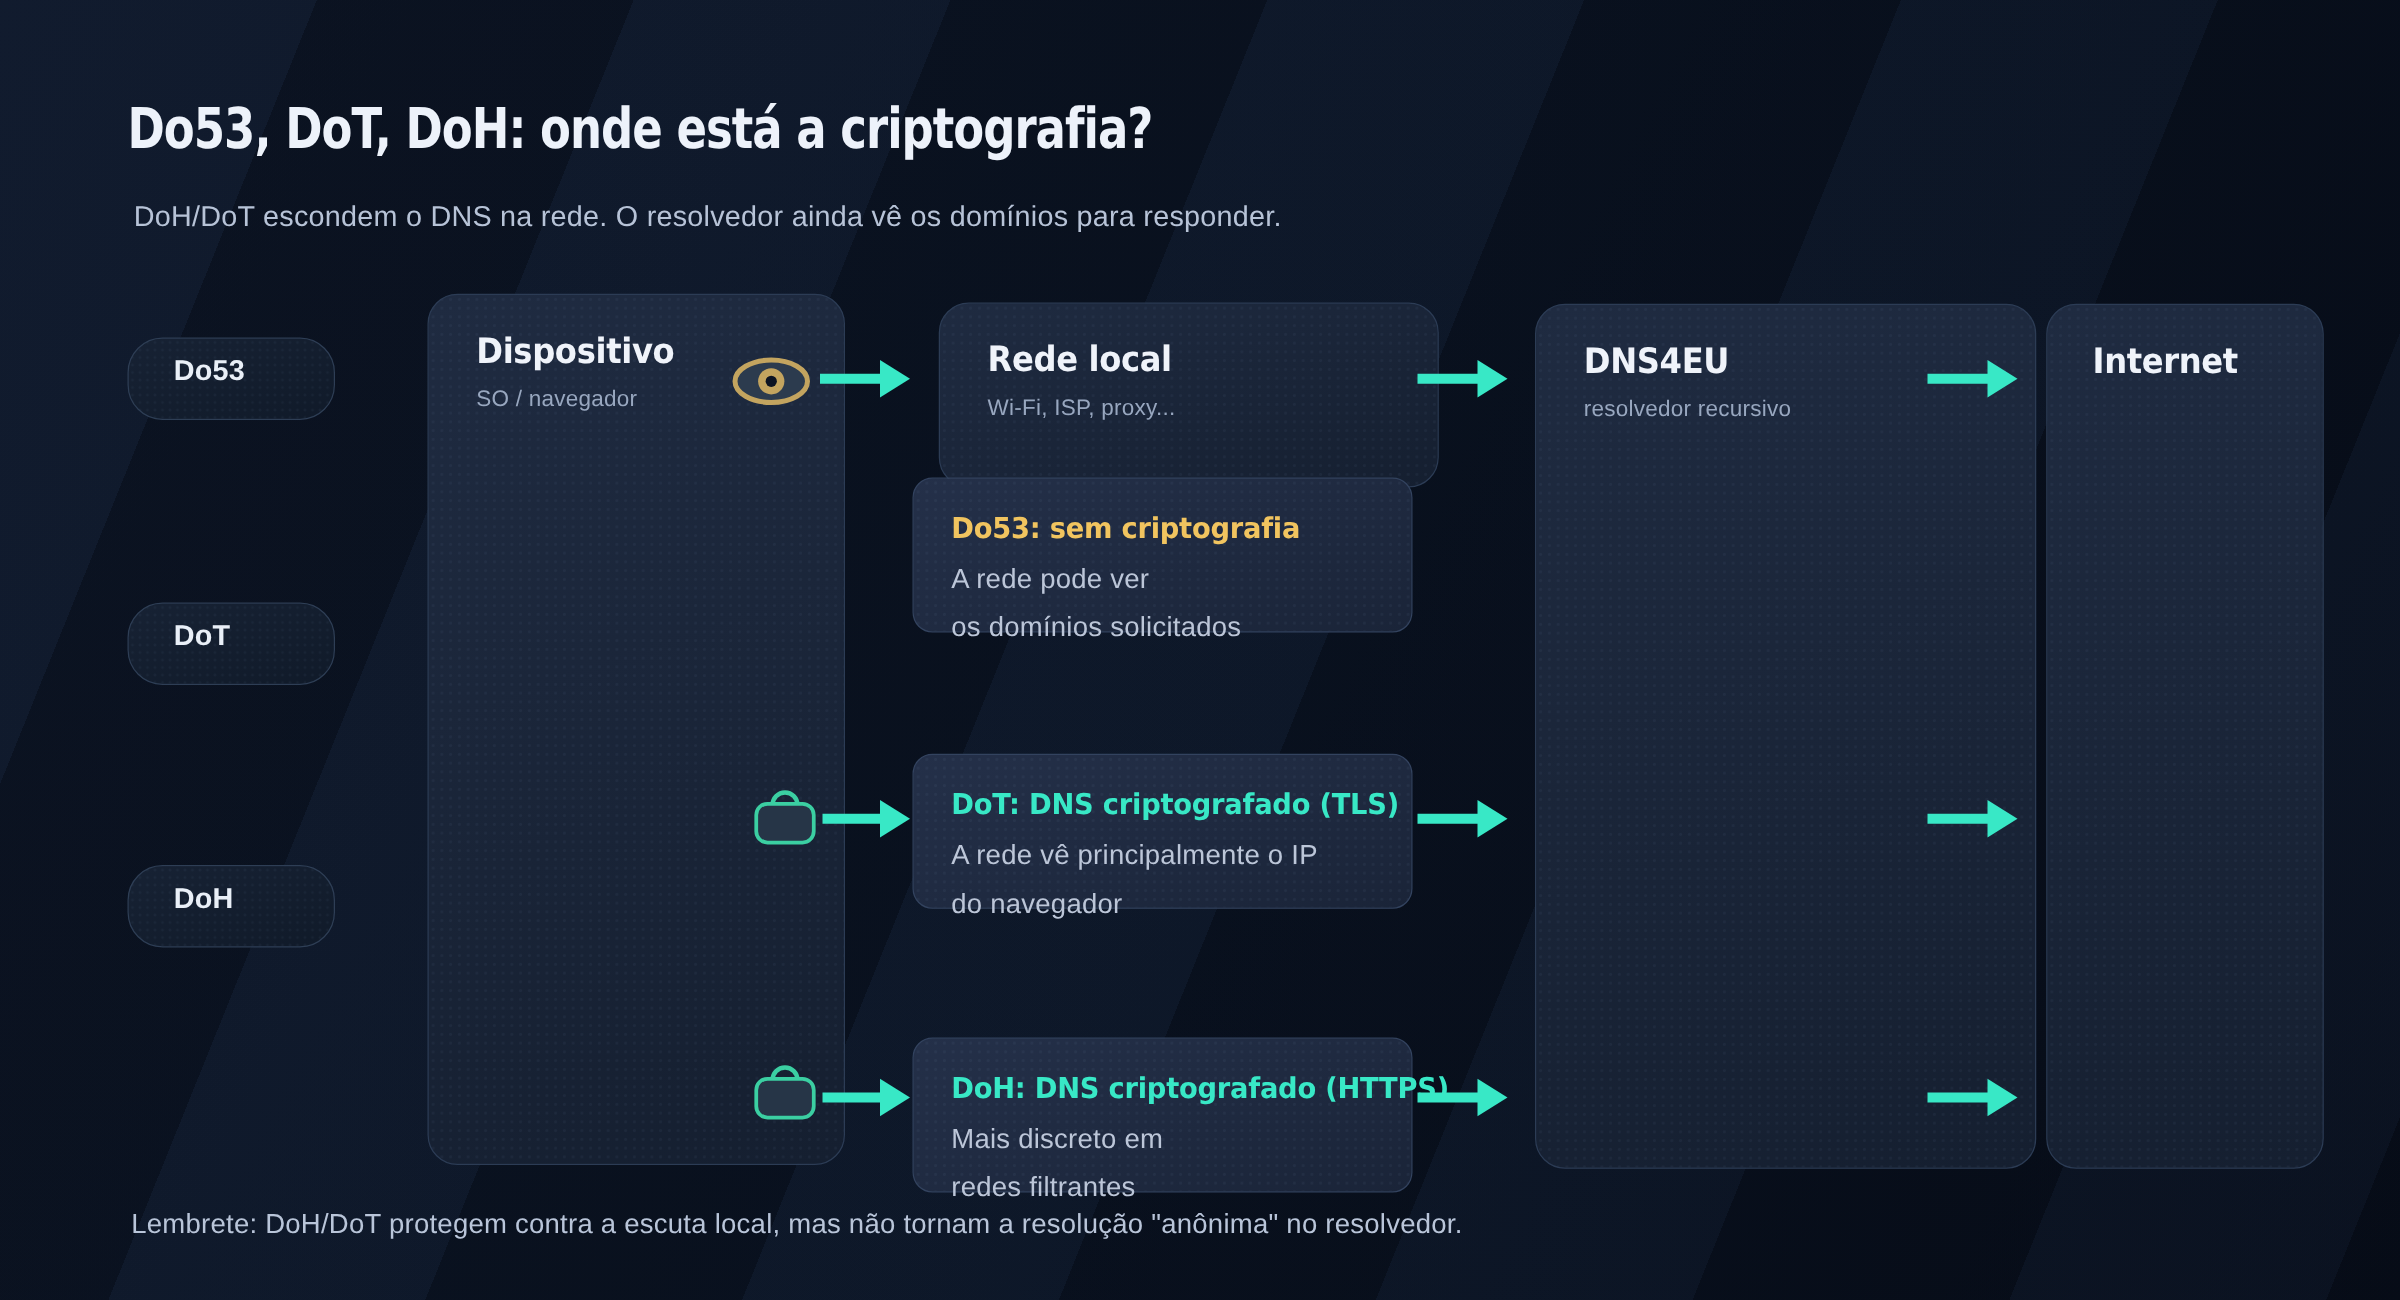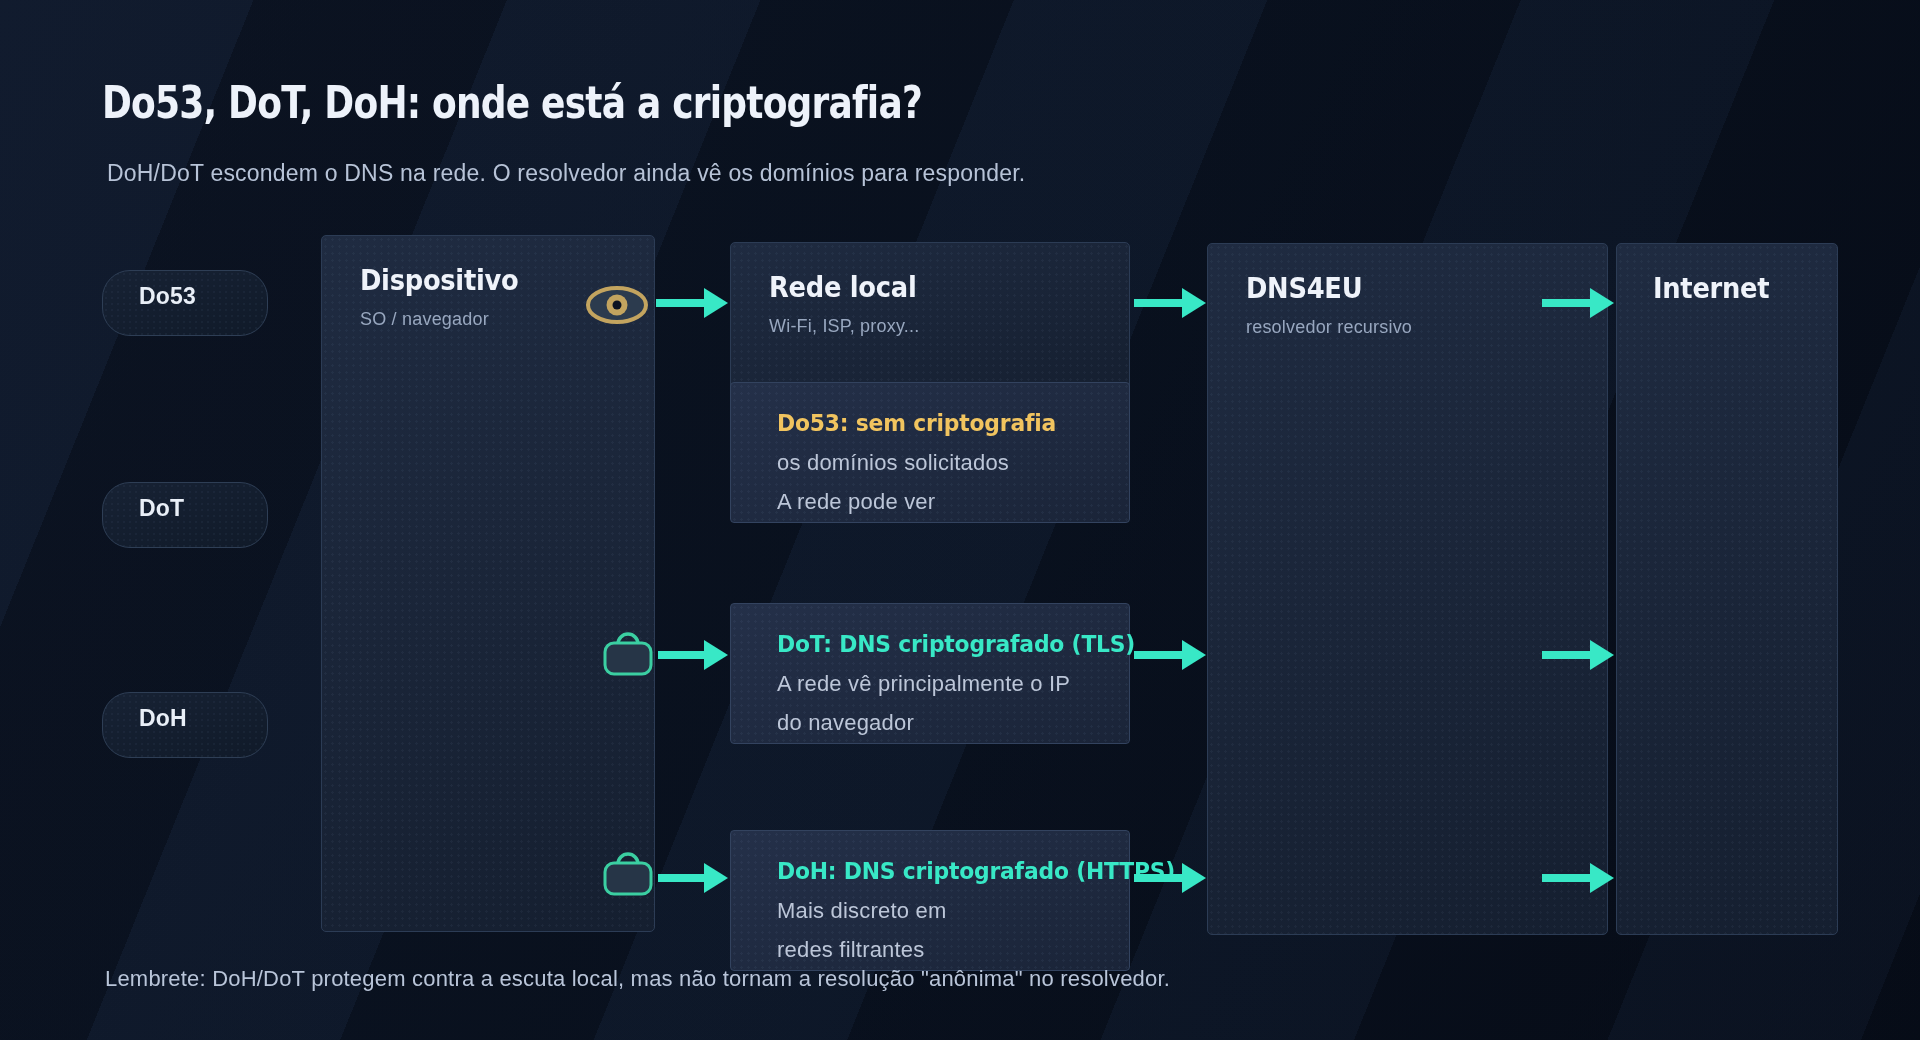--- a/index.html
+++ b/index.html
@@ -34,42 +34,43 @@
     border:1px solid #2e3e55;border-radius:28px;
     background-image:radial-gradient(rgba(150,180,220,0.05) 1px,transparent 1.3px),
                      linear-gradient(160deg,#172234,#101a29);
     background-size:6px 6px,100% 100%;
     line-height:50px;padding-left:36px;
     font-size:23px;font-weight:bold;color:#e9eff7;letter-spacing:.2px;
   }
   
   .node-box{
     position:absolute;box-sizing:border-box;
-    border:1px solid #2c3c55;border-radius:5px;
+    border:1px solid #2c3c55;border-radius:24px;
     background-image:radial-gradient(rgba(150,180,220,0.055) 1px,transparent 1.3px),
                      linear-gradient(160deg,#1f2b41,#151f30);
     background-size:7px 7px,100% 100%;
     padding:28px 0 0 38px;
+    margin-left:21px;
   }
   .node-title{
     margin:0;font-family:"DejaVu Sans","Liberation Sans",sans-serif;
     font-size:28px;font-weight:700;letter-spacing:-.3px;color:#eff3fa;
     transform:scaleX(.92);transform-origin:left center;white-space:nowrap;
   }
   .node-subtitle{
     margin:12px 0 0 0;font-size:18px;color:#98a7bf;letter-spacing:.2px;white-space:nowrap;
   }
   
   .info-card{
-    position:absolute;left:730px;width:400px;height:141px;box-sizing:border-box;
-    border:1px solid #33435f;border-radius:4px;
+    position:absolute;left:730px;width:400px;height:124px;box-sizing:border-box;
+    border:1px solid #33435f;border-radius:16px;
     background-image:radial-gradient(rgba(150,180,220,0.06) 1px,transparent 1.3px),
                      linear-gradient(160deg,#243049,#1a2438);
     background-size:7px 7px,100% 100%;
-    padding:27px 0 0 46px;
+    padding:27px 0 0 30px;
   }
   .card-title{
     margin:0;font-family:"DejaVu Sans","Liberation Sans",sans-serif;
     font-size:23px;font-weight:700;letter-spacing:-.2px;white-space:nowrap;
     transform:scaleX(.95);transform-origin:left center;
   }
   .card-line{
     display:block;margin-top:13px;font-size:22px;color:#bcc6d8;letter-spacing:.2px;white-space:nowrap;
   }
   .card-line:first-of-type{margin-top:14px;}
@@ -110,22 +111,22 @@
     <h2 class="node-title">DNS4EU</h2>
     <p class="node-subtitle">resolvedor recursivo</p>
   </div>
 
   <div class="node-box" style="left:1616px;top:243px;width:222px;height:692px;padding-left:36px">
     <h2 class="node-title">Internet</h2>
   </div>
 
   <div class="info-card" style="top:382px">
     <h3 class="card-title" style="color: rgb(241, 196, 95);">Do53: sem criptografia</h3>
+    <span class="card-line">A rede pode ver</span>
     <span class="card-line">os domínios solicitados</span>
-    <span class="card-line">A rede pode ver</span>
   </div>
 
   <div class="info-card" style="top:603px">
     <h3 class="card-title" style="color: rgb(56, 232, 198);">DoT: DNS criptografado (TLS)</h3>
     <span class="card-line">A rede vê principalmente o IP</span>
     <span class="card-line">do navegador</span>
   </div>
 
   <div class="info-card" style="top:830px">
     <h3 class="card-title" style="color: rgb(56, 232, 198);">DoH: DNS criptografado (HTTPS)</h3>

